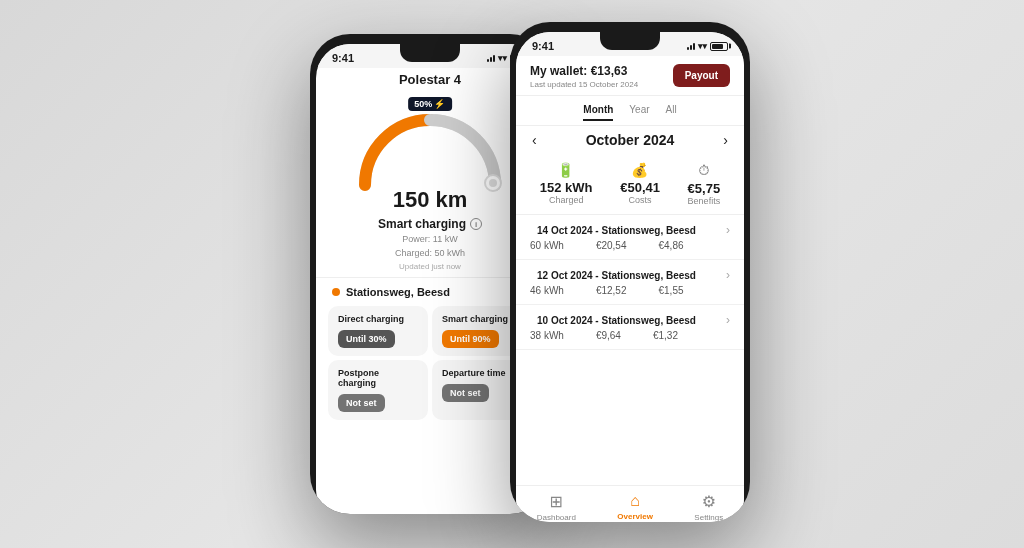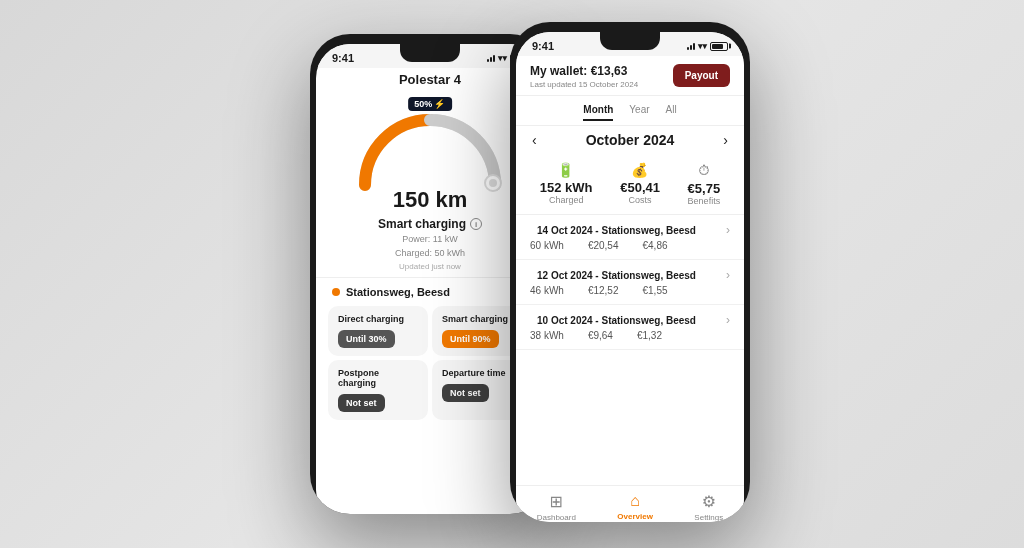--- a/index.html
+++ b/index.html
@@ -216,21 +216,21 @@
       font-weight: 700;
       padding: 4px 8px;
       border-radius: 6px;
       text-align: center;
       display: inline-block;
     }
     .charge-option-btn.orange {
       background: #f07800;
     }
     .charge-option-btn.gray-light {
-      background: #404040;
+      background: #737373;
       color: white;
     }
 
     
     .right-screen {
       background: white;
       height: 100%;
     }
 
     
@@ -340,21 +340,21 @@
       font-weight: 700;
       color: #1a1a1a;
       margin-left: 7px;
     }
     .session-chevron {
       color: #aaa;
       font-size: 12px;
     }
     .session-details {
       display: flex;
-      gap: 24px;
+      gap: 32px;
       margin-top: 3px;
       font-size: 10px;
       color: #555;
     }
 
     
     .bottom-nav {
       position: absolute;
       bottom: 0;
       left: 0;

